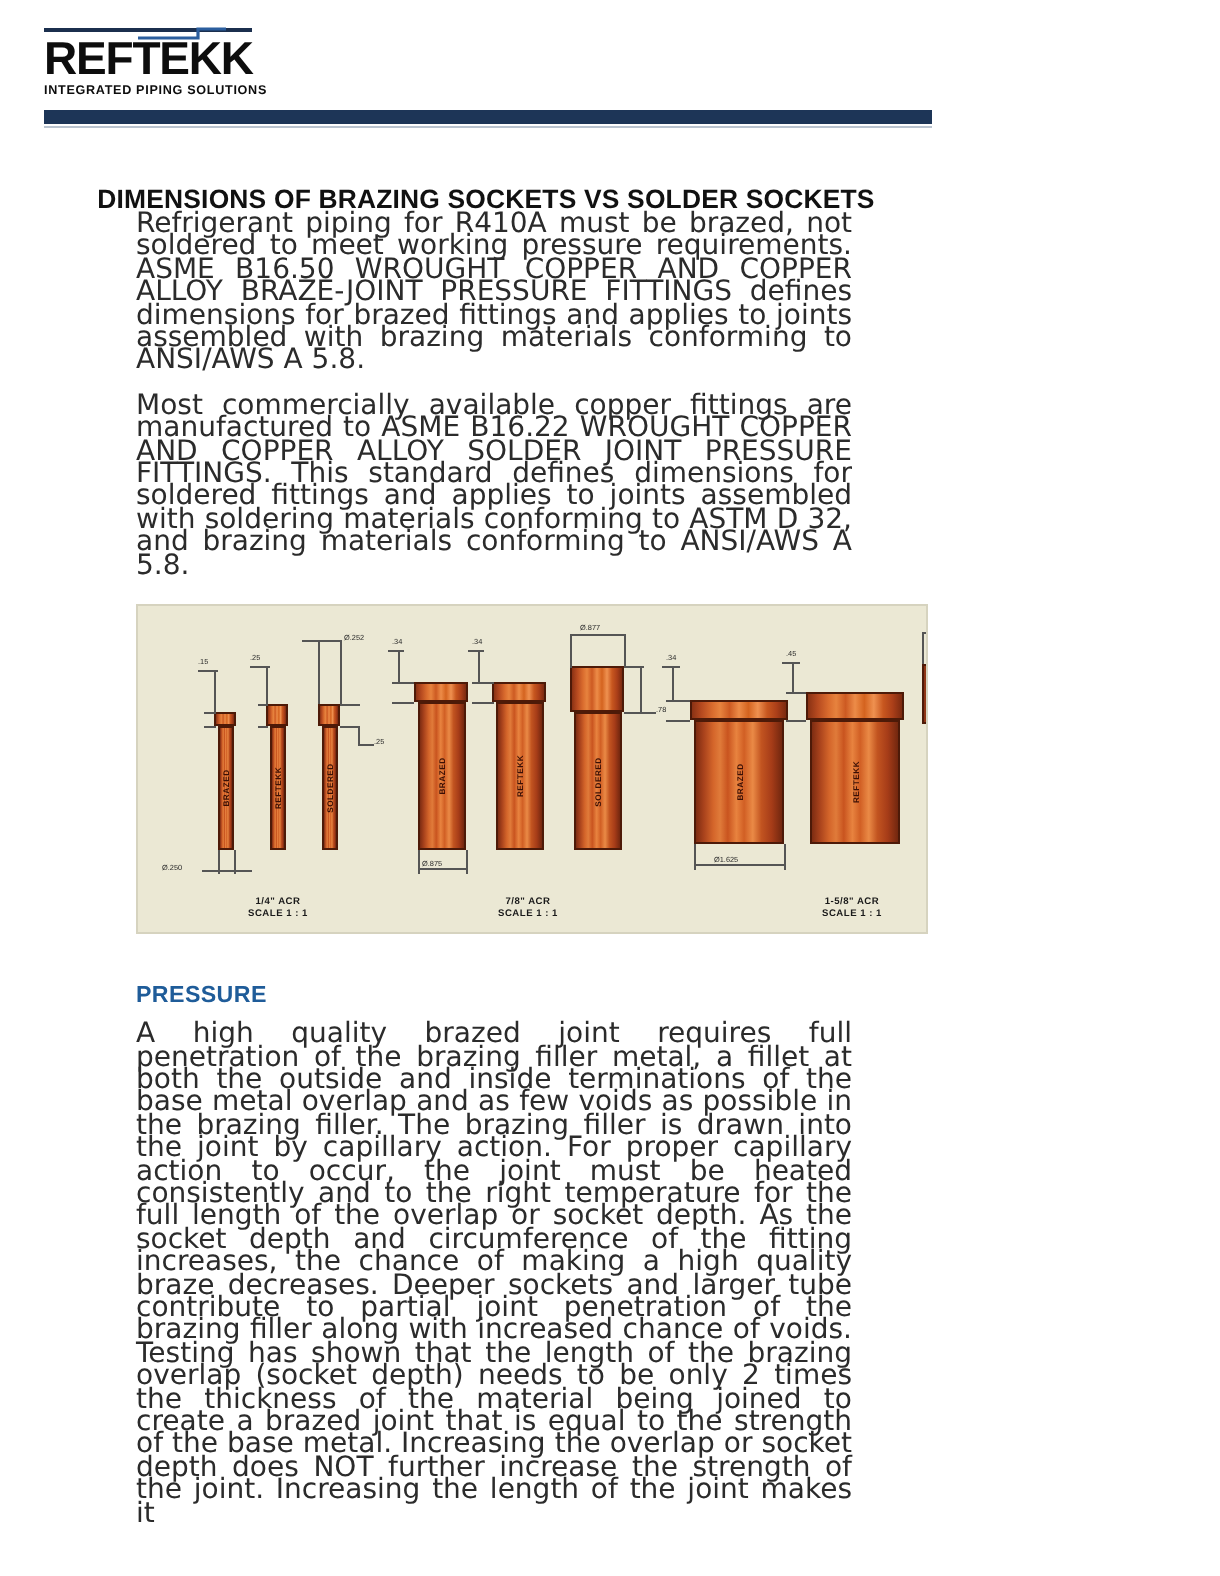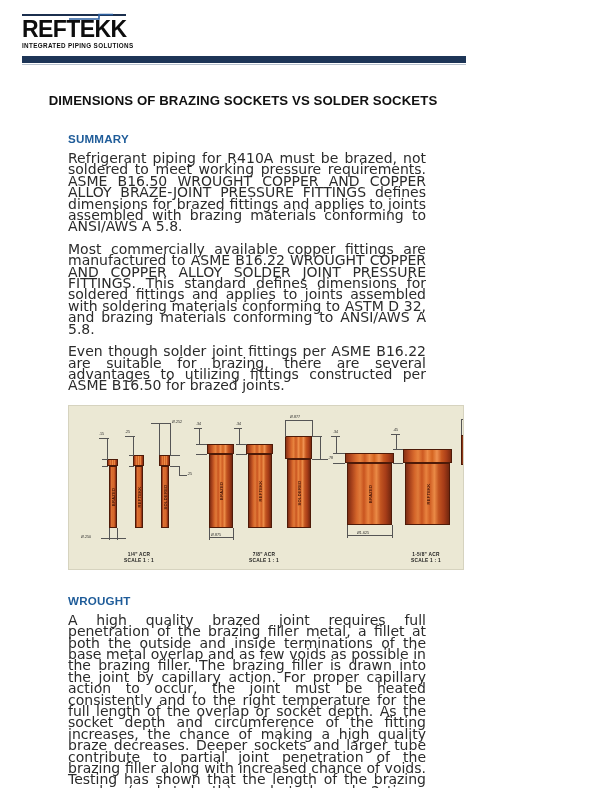--- a/index.html
+++ b/index.html
@@ -164,24 +164,22 @@
   </div>
 
   <div class="rule-wrap">
     <div class="rule-bar"></div>
     <div class="rule-thin"></div>
   </div>
 
   <div class="doc-title">DIMENSIONS OF BRAZING SOCKETS VS SOLDER SOCKETS</div>
 
   <div class="content">
-    <div class="section-head">SUMMARY</div>
     <p class="body-text">Refrigerant piping for R410A must be brazed, not soldered to meet working pressure requirements. ASME B16.50 WROUGHT COPPER AND COPPER ALLOY BRAZE-JOINT PRESSURE FITTINGS defines dimensions for brazed fittings and applies to joints assembled with brazing materials conforming to ANSI/AWS A 5.8.</p>
     <p class="body-text">Most commercially available copper fittings are manufactured to ASME B16.22 WROUGHT COPPER AND COPPER ALLOY SOLDER JOINT PRESSURE FITTINGS.  This standard defines dimensions for soldered fittings and applies to joints assembled with soldering materials conforming to ASTM D 32, and brazing materials conforming to ANSI/AWS A 5.8.</p>
-    <p class="body-text">Even though solder joint fittings per ASME B16.22 are suitable for brazing, there are several advantages to utilizing fittings constructed per ASME B16.50 for brazed joints.</p>
   </div>
 
   <div class="figure-box">
 
     <div class="grp" style="left:12px; top:0; width:160px; height:165px;">
 
       <div class="socket" style="left:26px; top:53px; width:11px; height:7px;"></div>
       <div class="pipe" style="left:27.5px; top:60px; width:8px; height:62px;">
         <span class="plabel">BRAZED</span>
       </div>
@@ -323,18 +321,18 @@
       <div class="dim-txt" style="left:26px; top:125px;">Ø1.625</div>
 
       <div class="grp-label" style="left:50px; top:146px; width:90px;">1-5/8" ACR
 SCALE 1 : 1</div>
     </div>
 
   </div>
 
 
   <div class="content">
-    <div class="section-head">WROUGHT</div>
+    <div class="section-head">PRESSURE</div>
     <p class="body-text">A high quality brazed joint requires full penetration of the brazing filler metal, a fillet at both the outside and inside terminations of the base metal overlap and as few voids as possible in the brazing filler. The brazing filler is drawn into the joint by capillary action. For proper capillary action to occur, the joint must be heated consistently and to the right temperature for the full length of the overlap or socket depth. As the socket depth and circumference of the fitting increases, the chance of making a high quality braze decreases. Deeper sockets and larger tube contribute to partial joint penetration of the brazing filler along with increased chance of voids. Testing has shown that the length of the brazing overlap (socket depth) needs to be only 2 times the thickness of the material being joined to create a brazed joint that is equal to the strength of the base metal. Increasing the overlap or socket depth does NOT further increase the strength of the joint. Increasing the length of the joint makes it</p>
   </div>
 
 
 </div>
 
 </body></html>

